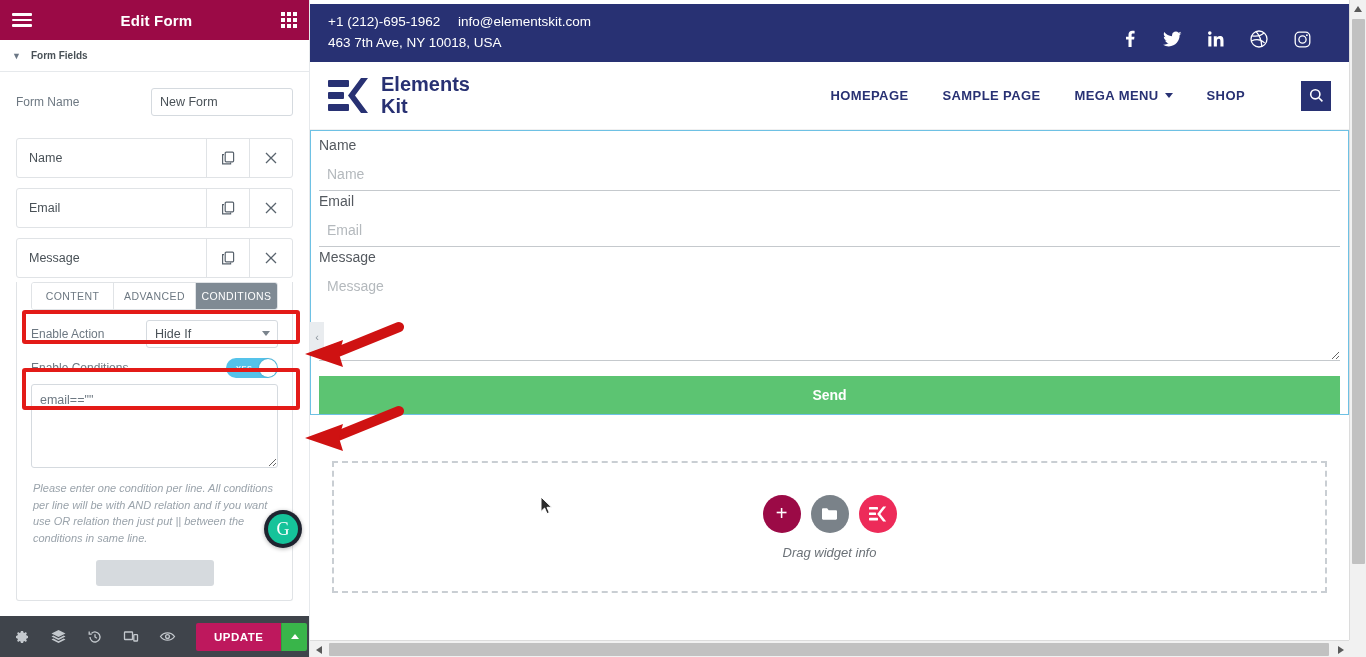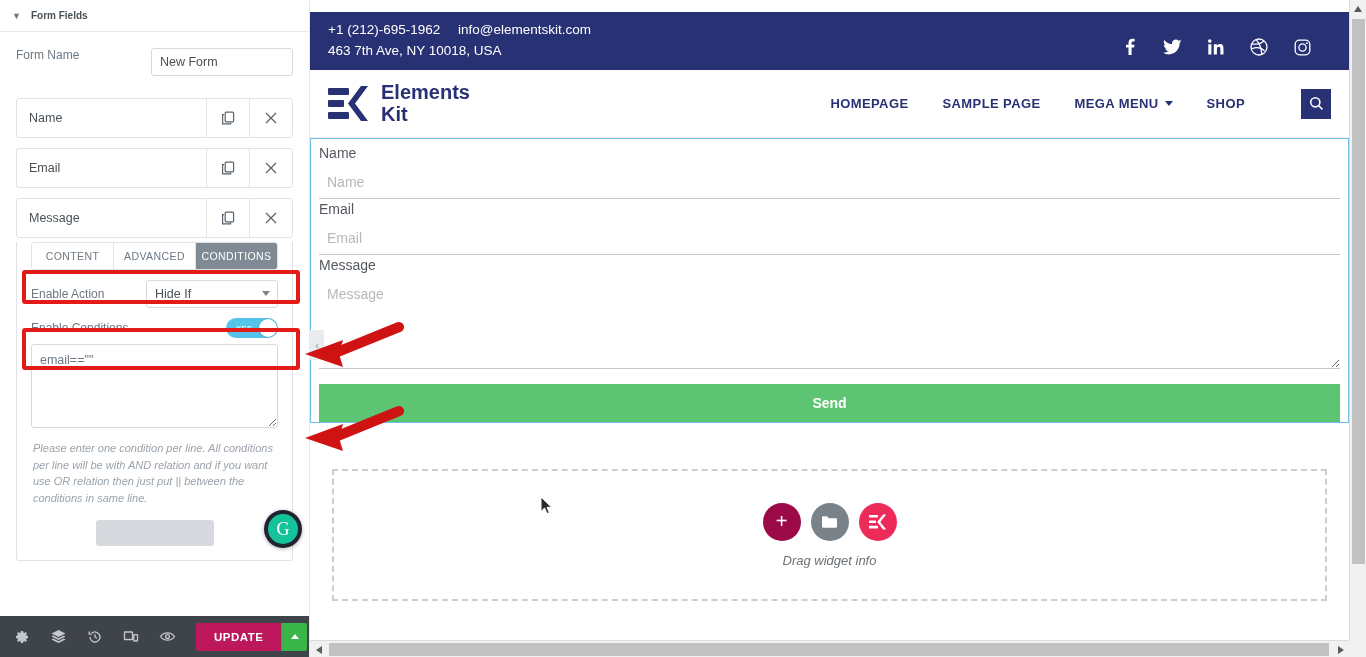--- a/index.html
+++ b/index.html
@@ -38,21 +38,21 @@
   #section-bar {
     height: 32px; background: #fff; border-bottom: 1px solid #e6e9ec;
     display: flex; align-items: center; padding: 0 12px; gap: 10px;
   }
   #section-bar .caret { color: #6b7785; font-size: 9px; }
   #section-bar .label { font-size: 10px; font-weight: bold; color: #495157; }
 
   #panel-body { height: 563px; overflow: hidden; position: relative; background: #fff; }
 
   .row-formname {
-    display: flex; padding: 16px 16px 0 16px; gap: 10px;
+    display: flex; align-items: center; padding: 16px 16px 0 16px; gap: 10px;
   }
   .ctl-label { font-size: 12px; color: #6d7882; flex: 0 0 auto; }
   .text-input {
     border: 1px solid #d5dadf; border-radius: 3px; height: 28px;
     padding: 0 8px; font-size: 12.5px; color: #495157; background: #fff;
     font-family: "Liberation Sans", sans-serif; outline: none;
   }
   #form-name-input { width: 142px; margin-left: auto; }
 
   .repeater { margin: 22px 16px 0 16px; }
@@ -169,21 +169,21 @@
     justify-content: center; box-shadow: 0 1px 4px rgba(0,0,0,.3); cursor: pointer;
   }
   #grammarly .inner {
     width: 30px; height: 30px; border-radius: 50%; background: #15c39a;
     display: flex; align-items: center; justify-content: center;
     color: #fff; font-size: 18px; font-family: "Liberation Serif", serif;
   }
 
   
   #preview {
-    position: absolute; left: 310px; top: 12px; width: 1039px; height: 640px;
+    position: absolute; left: 310px; top: 4px; width: 1039px; height: 640px;
     background: #fff; overflow: hidden;
   }
   #topbar {
     background: #283173; color: #fff; height: 58px; padding: 8px 18px 0 18px;
     display: flex; align-items: flex-start; justify-content: space-between;
   }
   #topbar .contact { font-size: 13.5px; line-height: 1.55; }
   #topbar .contact .l1 span { margin-right: 14px; }
   #socials { display: flex; gap: 26px; align-items: center; padding-top: 18px; padding-right: 20px; }
   #socials .si { color: #fff; cursor: pointer; display: flex; }
@@ -279,20 +279,39 @@
   #hthumb { position:absolute; left:19px; top:2px; width:1000px; height:13px; background:#c1c1c1; border-radius:1px; }
   #corner { position:absolute; right:0; bottom:0; width:17px; height:17px; background:#f1f1f1; }
 </style>
 </head>
 <body>
 
 <div id="root">
 
   <div id="panel">
 
+    <div id="panel-header">
+      <div class="hamburger">
+        <span></span>
+          <span></span>
+          <span></span>
+      </div>
+      <div class="title">Edit Form</div>
+      <div class="grid-icon">
+        <i></i>
+          <i></i>
+          <i></i>
+          <i></i>
+          <i></i>
+          <i></i>
+          <i></i>
+          <i></i>
+          <i></i>
+      </div>
+    </div>
 
     <div id="section-bar">
       <span class="caret">▼</span>
       <span class="label">Form Fields</span>
     </div>
 
     <div id="panel-body">
 
       <div class="row-formname">
         <span class="ctl-label">Form Name</span>

